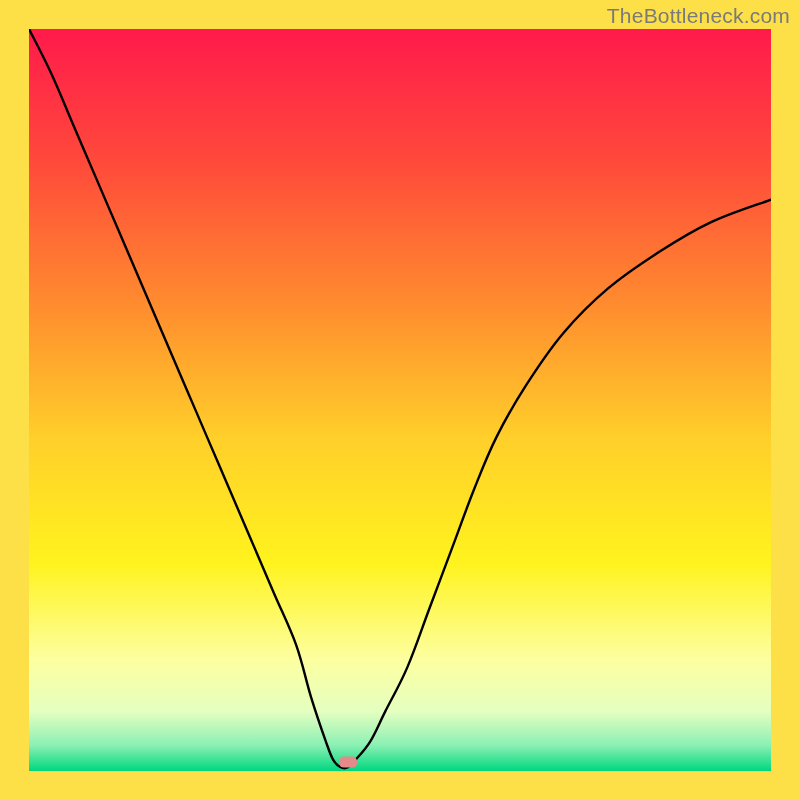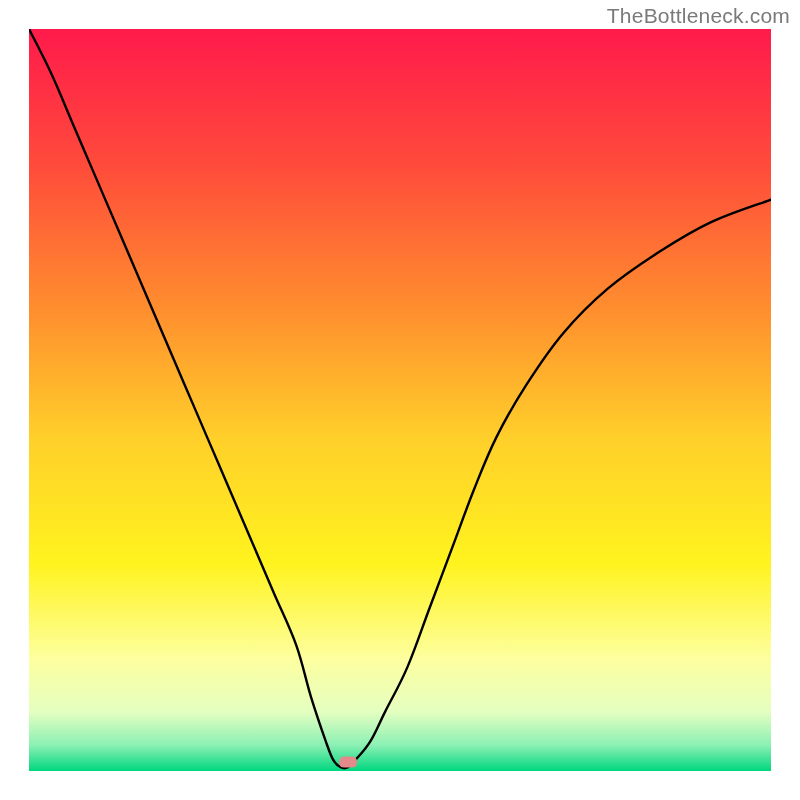--- a/index.html
+++ b/index.html
@@ -8,21 +8,21 @@
     width: 800px;
     height: 800px;
     overflow: hidden;
     background: #000;
     font-family: Arial, Helvetica, sans-serif;
   }
   .frame {
     position: relative;
     width: 800px;
     height: 800px;
-    background: #ffffff;
+    background: #fde047;
   }
   .plot-area {
     position: absolute;
     left: 29px;
     top: 29px;
     width: 742px;
     height: 742px;
   }
   .watermark {
     position: absolute;

